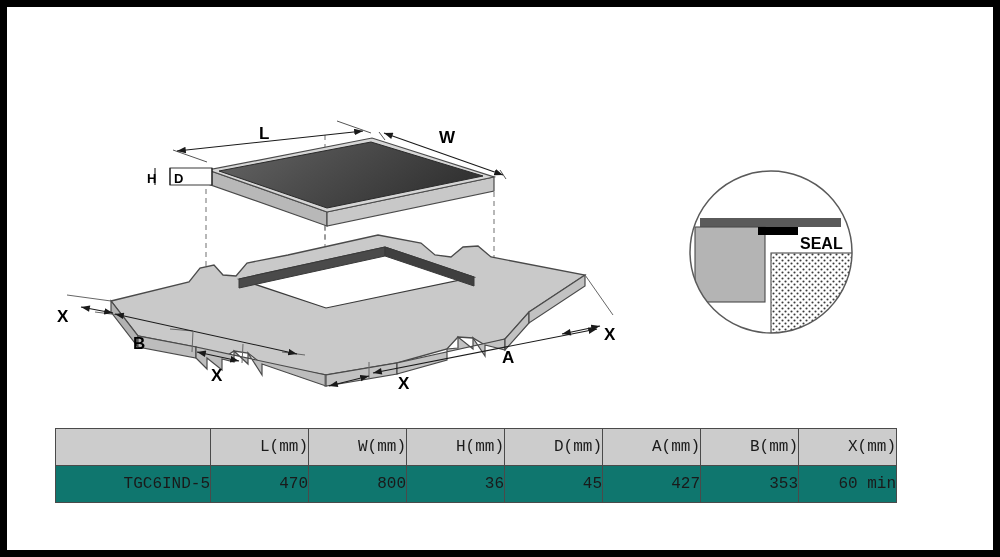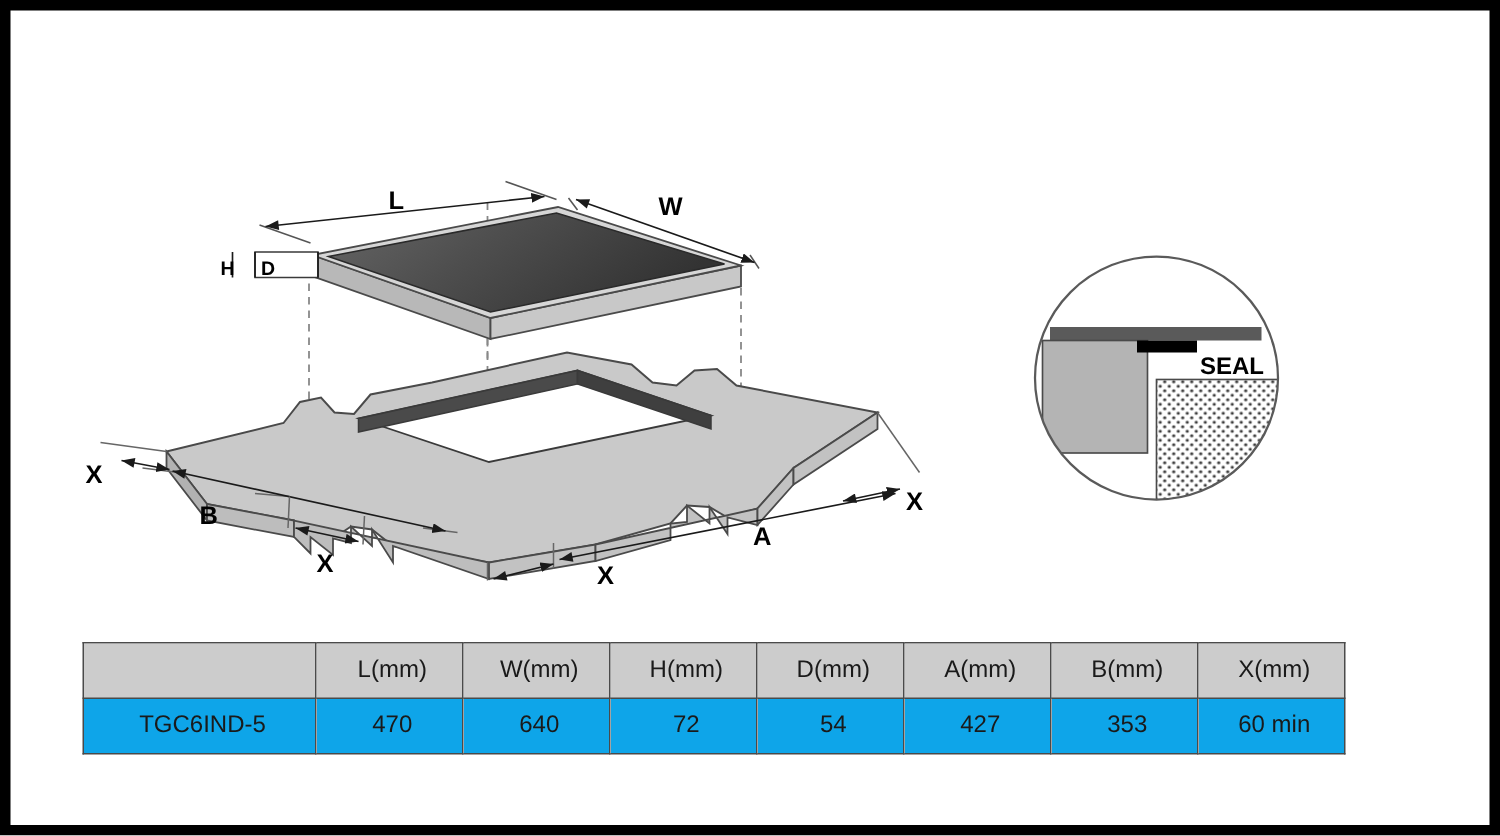--- a/index.html
+++ b/index.html
@@ -41,39 +41,39 @@
     left: 48px;
     top: 421px;
     border-collapse: collapse;
     table-layout: fixed;
     background: #ffffff;
   }
   #spec-table td, #spec-table th {
     border: 1.5px solid #4a4a4a;
     height: 37px;
     padding: 0 0 0 4px;
-    font-family: Liberation Sans, sans-serif;
+    font-family: Liberation Mono, monospace;
     font-size: 16px;
     color: #1a1a1a;
-    text-align: center;
+    text-align: right;
     font-weight: normal;
     box-sizing: border-box;
     vertical-align: middle;
     white-space: nowrap;
     overflow: hidden;
   }
   #spec-table thead th {
     background: #cccccc;
     font-weight: normal;
   }
   #spec-table thead th.corner-cell {
     background: #cccccc;
   }
   #spec-table tbody td {
-    background: #0ea5e9;
+    background: #0f766e;
   }
   .col-model  { width: 155px; }
   .col-dim    { width: 98px;  }
 </style>
 </head>
 <body>
 
 <div id="page">
 
   <svg id="diagram-svg" width="1000" height="557" viewBox="0 0 1000 557">
@@ -236,23 +236,23 @@
         <th class="col-dim">D(mm)</th>
         <th class="col-dim">A(mm)</th>
         <th class="col-dim">B(mm)</th>
         <th class="col-dim">X(mm)</th>
       </tr>
     </thead>
     <tbody>
       <tr>
         <td class="col-model">TGC6IND-5</td>
         <td class="col-dim">470</td>
-        <td class="col-dim">640</td>
-        <td class="col-dim">72</td>
-        <td class="col-dim">54</td>
+        <td class="col-dim">800</td>
+        <td class="col-dim">36</td>
+        <td class="col-dim">45</td>
         <td class="col-dim">427</td>
         <td class="col-dim">353</td>
         <td class="col-dim">60 min</td>
       </tr>
     </tbody>
   </table>
 
 </div>
 
 </body></html>

